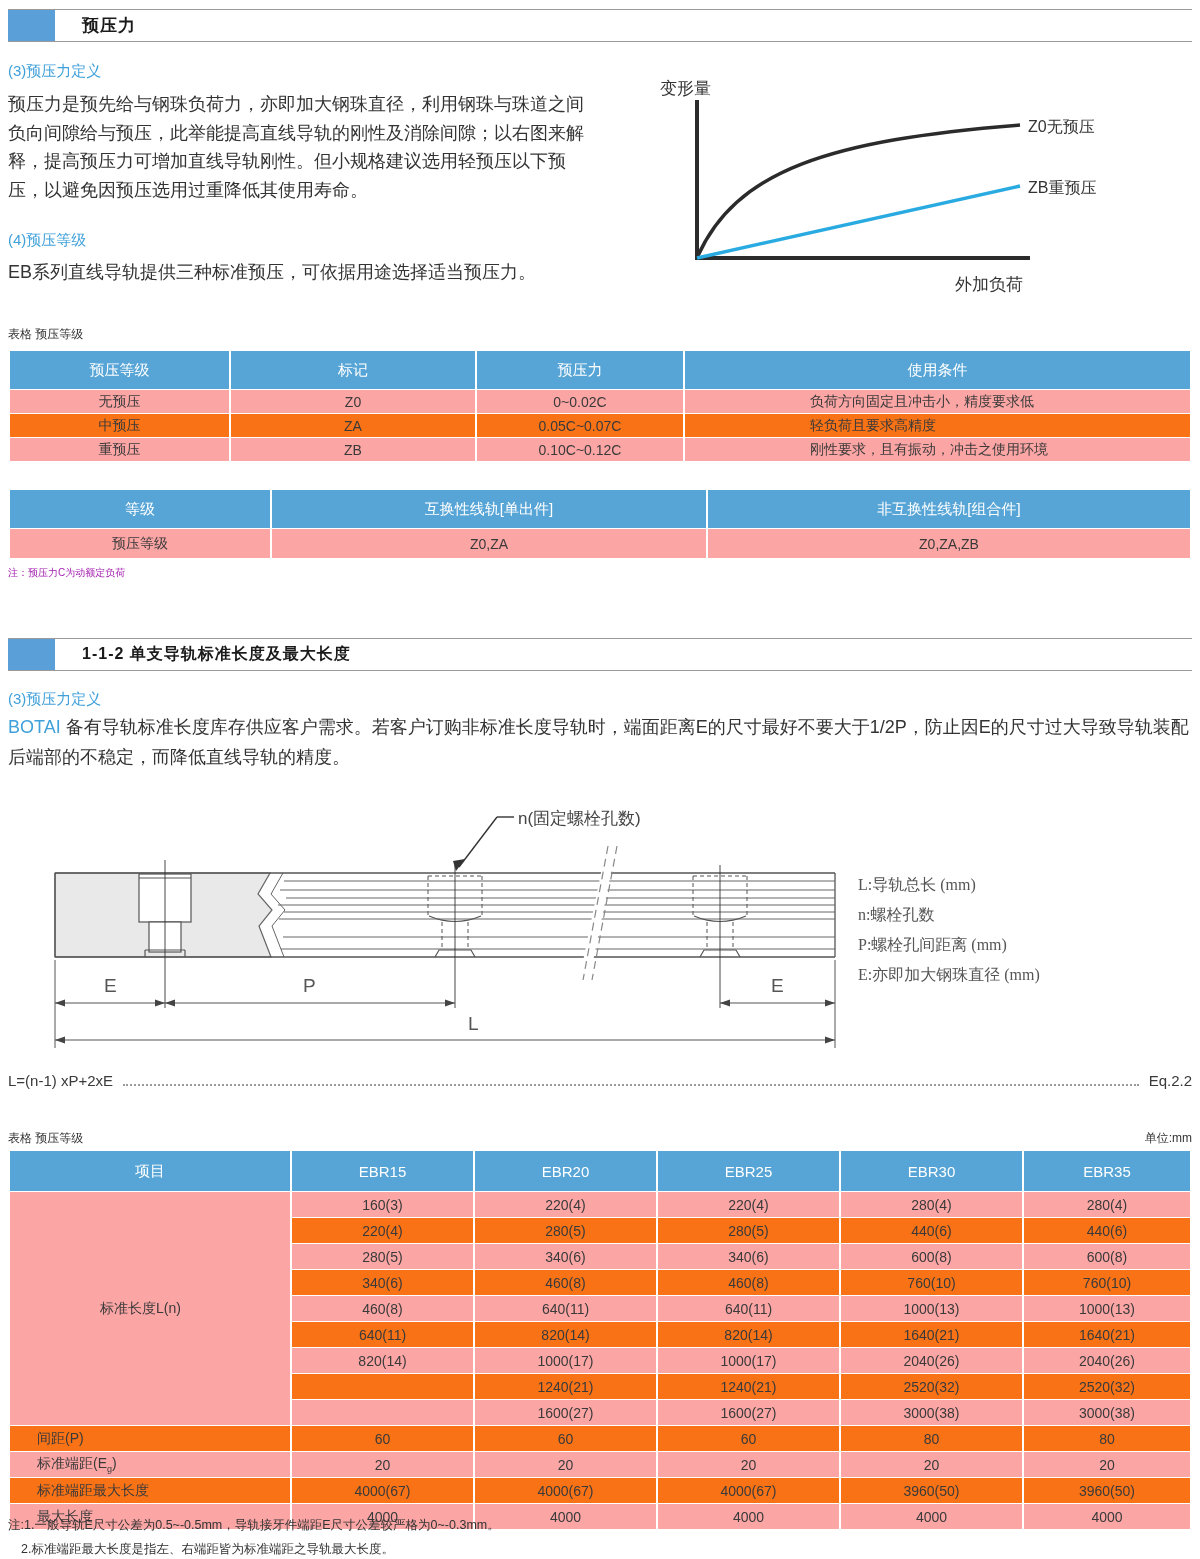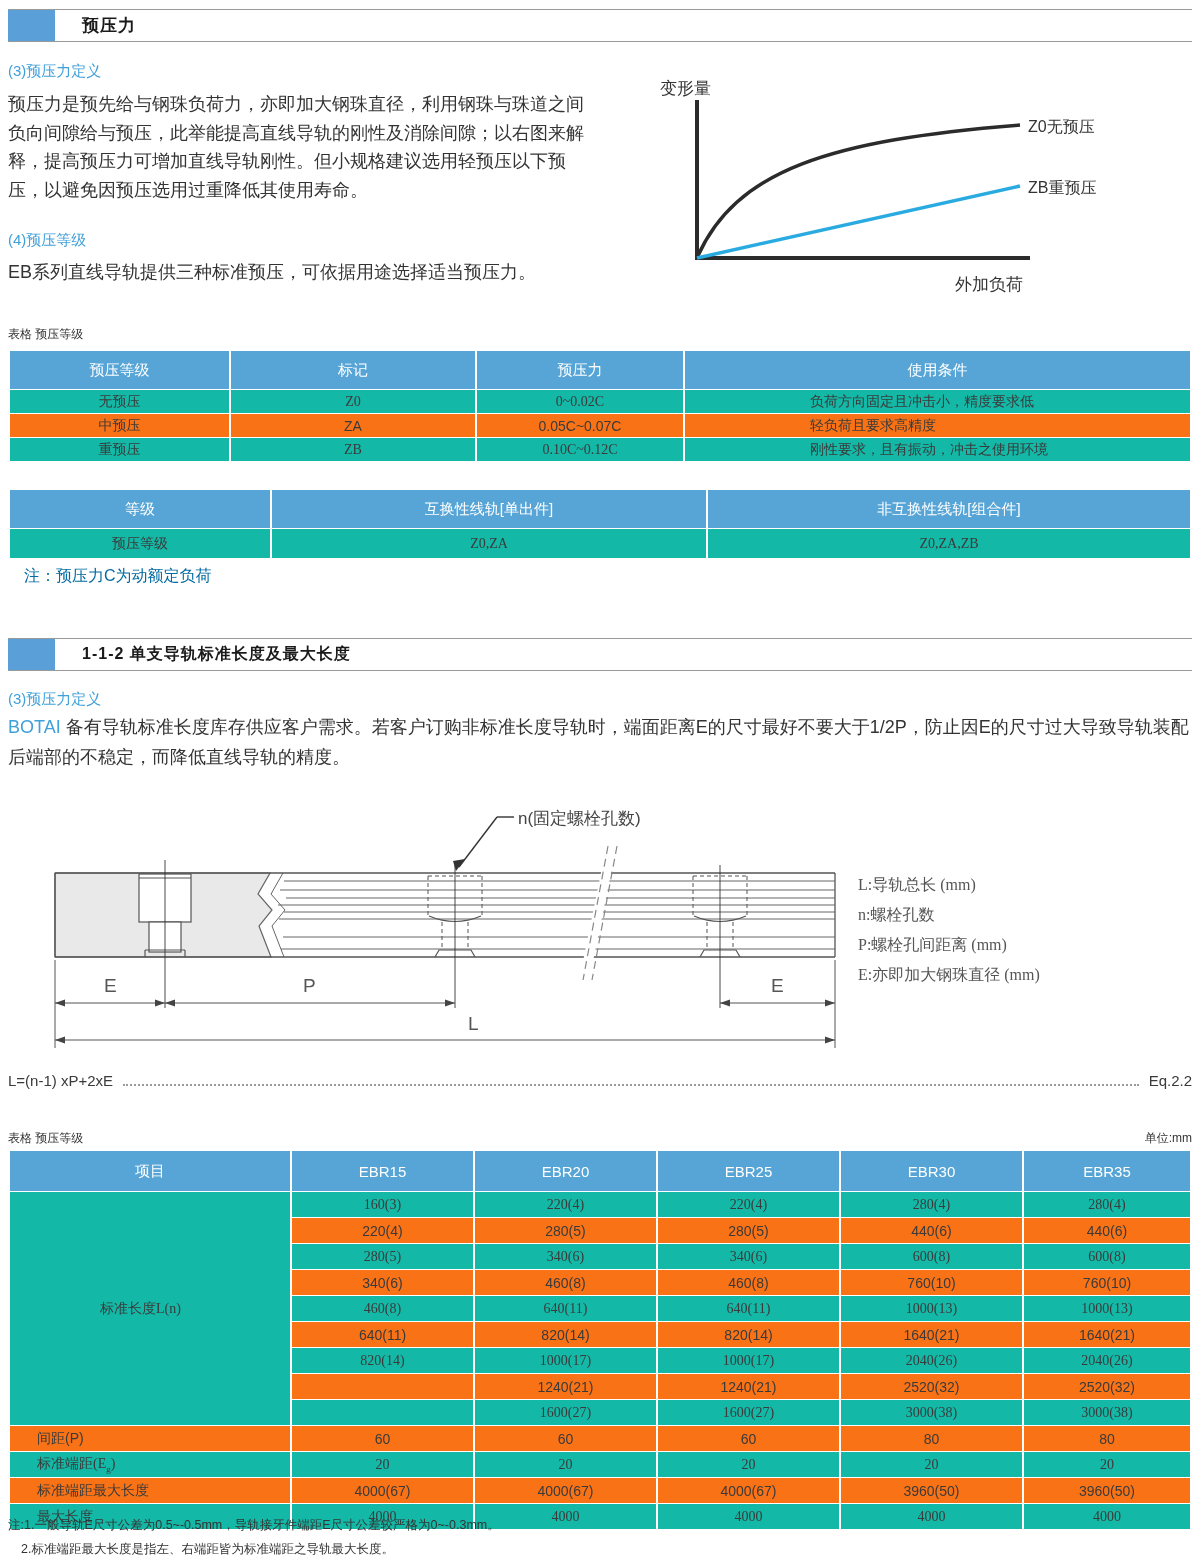--- a/index.html
+++ b/index.html
@@ -11,27 +11,27 @@
   .band .bt{margin-left:27px;font-weight:bold;color:#1a1a1a;letter-spacing:1px;}
   .bluehead{position:absolute;color:#3fa0da;font-size:15px;}
   .bodytext{font-size:18px;line-height:28.5px;color:#333;}
   
   table{border-collapse:separate;border-spacing:2px 1px;table-layout:fixed;width:100%;}
   th{background:#57a5d6;color:#fff;font-weight:normal;font-size:15px;text-align:center;vertical-align:middle;}
   td{font-size:14px;color:#3a3a3a;text-align:center;vertical-align:middle;}
   .t1 th{height:36px;} .t1 td{height:21px;}
   .t2 th{height:36px;} .t2 td{height:27px;}
   .t3 th{height:38px;} .t3 td{height:23px;}
-  tr.light td{background:#14b8a6;font-family:Liberation Serif, serif;}
+  tr.light td{background:#fca5a5;}
   tr.dark td{background:#f97316;}
   td.cond{text-align:left;padding-left:125px;}
   td.rowlabel{text-align:left;padding-left:27px;}
   td.merged{background:#ececec;text-align:left;padding-left:90px;}
   .cap{position:absolute;font-size:12px;color:#333;}
-  .note{position:absolute;font-size:16px;color:#0369a1;margin-left:16px;}
+  .note{position:absolute;font-size:10px;color:#a21caf;}
   .eqrow{position:absolute;left:8px;right:8px;display:flex;align-items:baseline;font-size:15px;color:#3a3a3a;}
   .eqrow .dots{flex:1;border-bottom:2px dotted #9a9a9a;margin:0 10px 4px 10px;}
   .legend{position:absolute;font-size:16px;color:#555;line-height:30px;}
   .notes-bottom{position:absolute;font-size:12.5px;color:#333;line-height:24px;}
   .notes-bottom .n2{padding-left:13px;}
   sub{font-size:9px;}
 </style>
 </head>
 <body>
 

